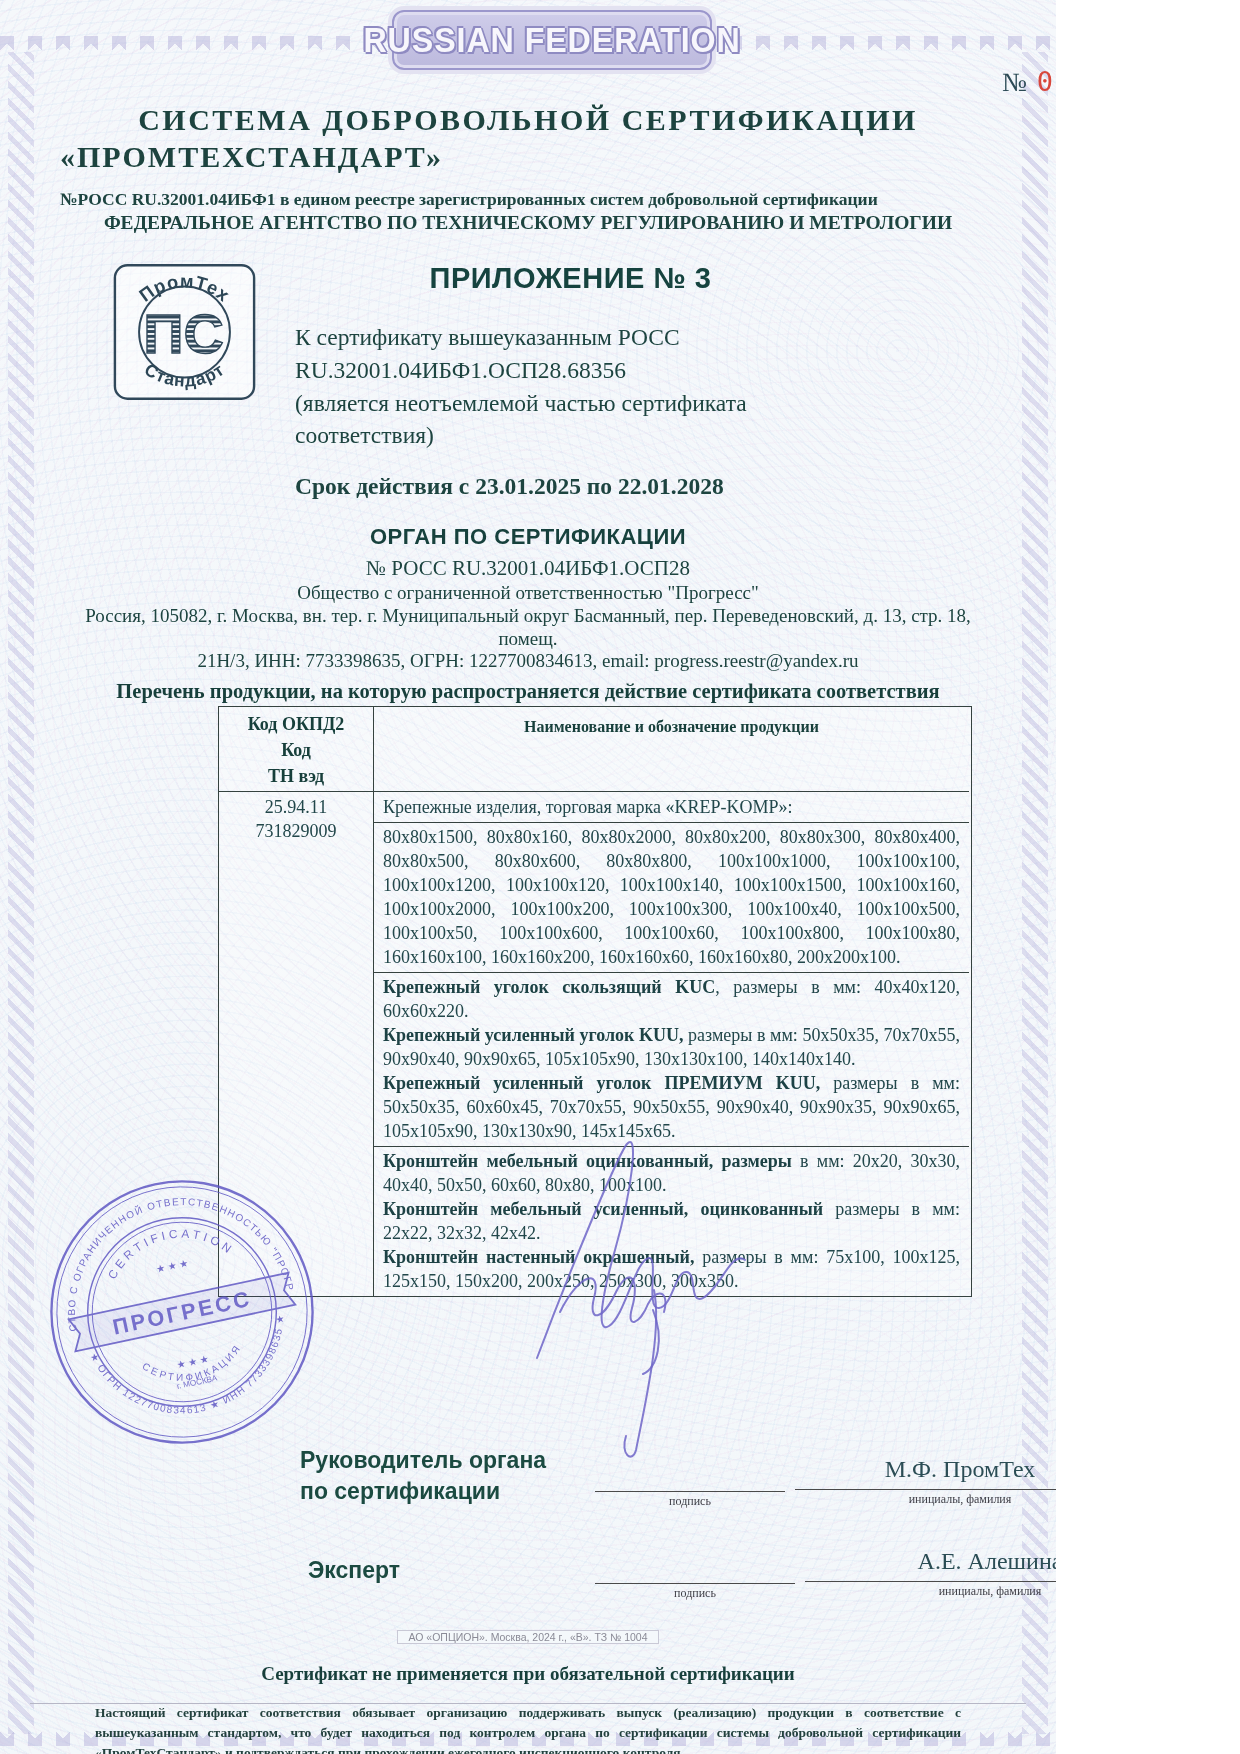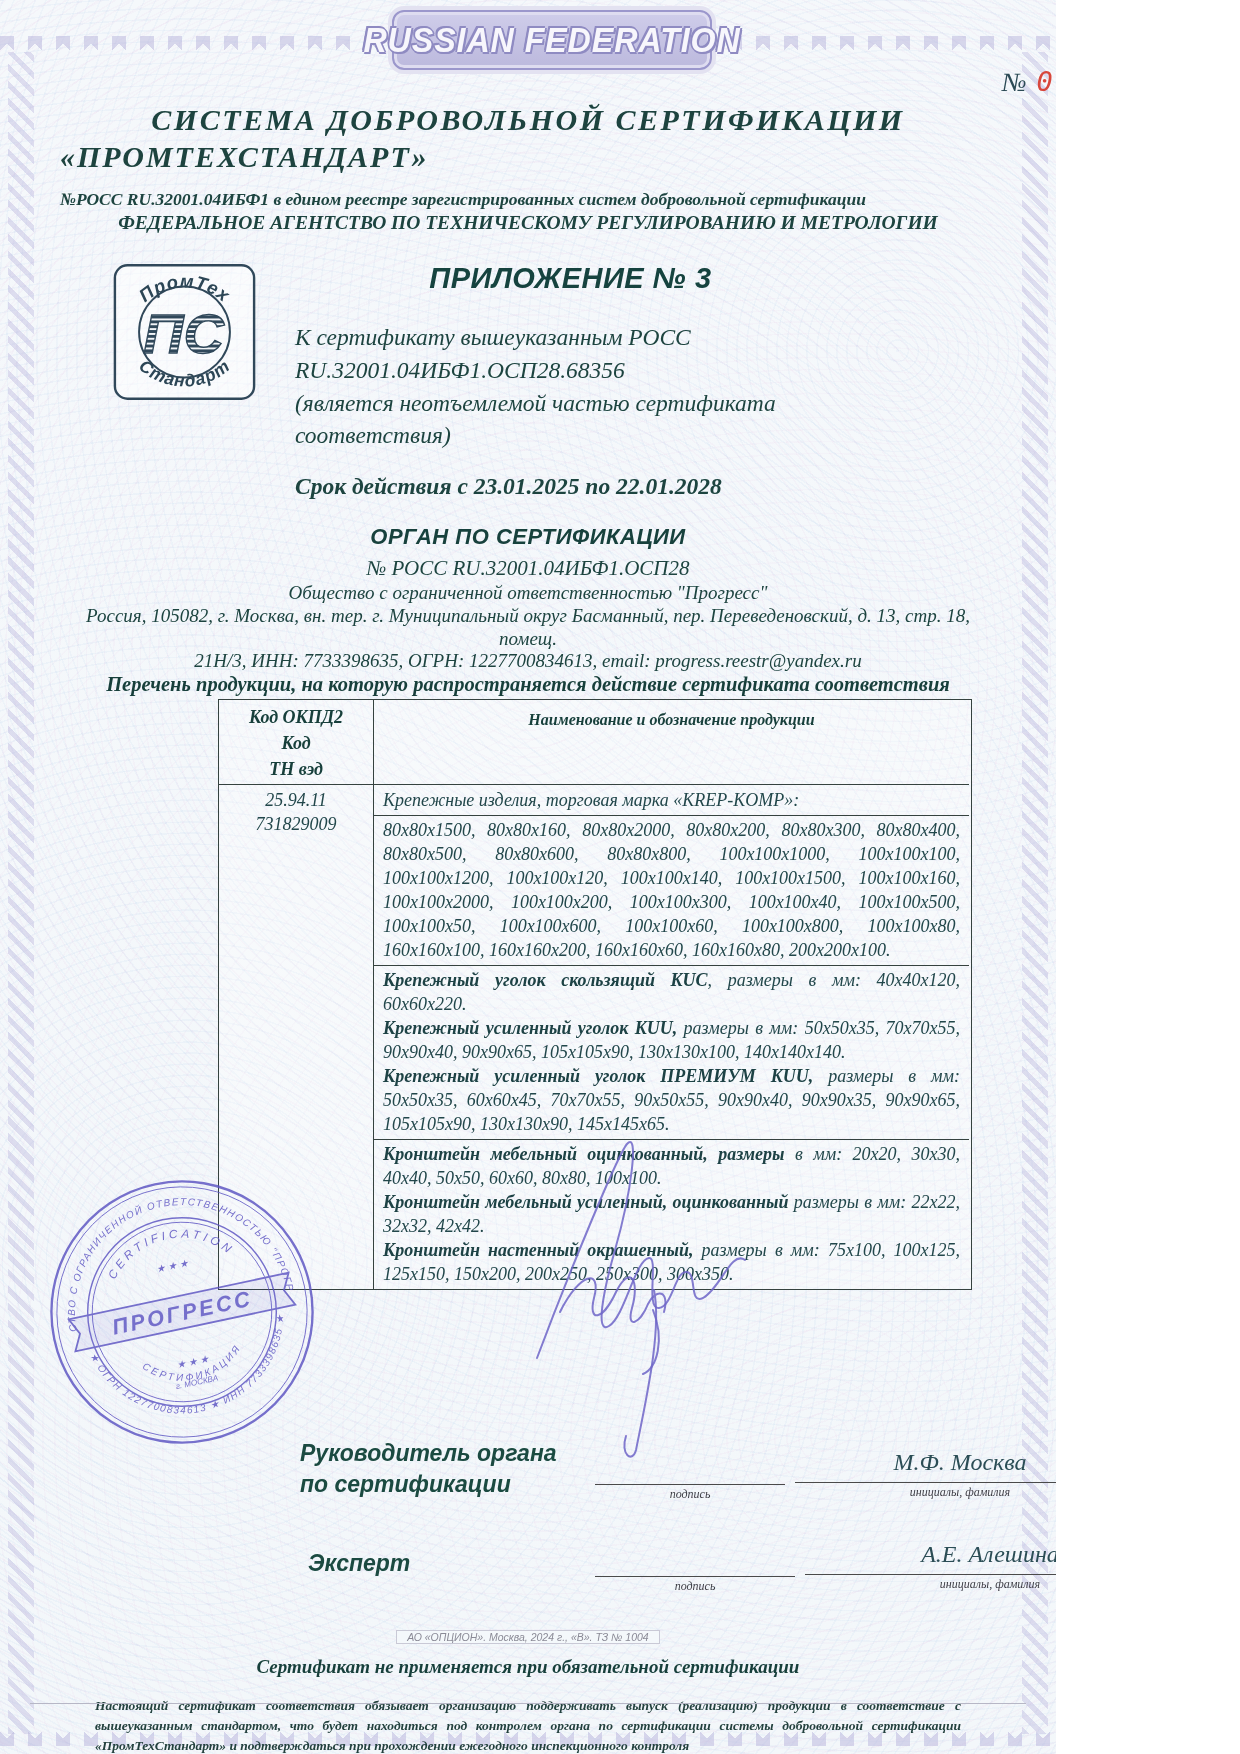--- a/index.html
+++ b/index.html
@@ -6,21 +6,20 @@
   .page {
     position:relative; width:1056px; height:1754px; overflow:hidden;
     background:
       repeating-radial-gradient(circle at 50% 38%, rgba(219,166,214,0.07) 0 1.5px, transparent 1.5px 9px),
       repeating-radial-gradient(circle at 18% 72%, rgba(140,180,225,0.08) 0 1.5px, transparent 1.5px 11px),
       repeating-radial-gradient(circle at 85% 20%, rgba(140,180,225,0.07) 0 1.5px, transparent 1.5px 10px),
       repeating-radial-gradient(circle at 78% 82%, rgba(219,166,214,0.06) 0 1.5px, transparent 1.5px 12px),
       linear-gradient(#f5f8fb,#f3f7fa);
     font-family:"Liberation Serif", serif;
     color:#1d4440;
-    font-style:italic;
   }
   .content { position:relative; margin:0 60px; padding-top:102px; z-index:2; }
 
   
   .chevron-h {
     position:absolute; left:0; right:0; height:28px; opacity:.5; z-index:1;
     background:
       linear-gradient(135deg, #b9b5dd 25%, transparent 26%) 0 0/28px 28px repeat-x,
       linear-gradient(45deg, transparent 74%, #b9b5dd 75%) 14px 0/28px 28px repeat-x;
   }
@@ -62,21 +61,21 @@
   .annex-right { flex:1; margin-left:38px; margin-right:150px; }
   .annex-title { text-align:center; font-family:"Liberation Sans", sans-serif; font-weight:bold; font-size:29px; color:#16433f; letter-spacing:.5px; }
   .cert-line1 { margin-top:26px; font-size:23.5px; line-height:33px; }
   .cert-line2 { font-size:23.5px; line-height:32px; }
   .validity { margin-top:22px; font-weight:bold; font-size:23.5px; }
 
   .org-heading { margin-top:24px; text-align:center; font-family:"Liberation Sans", sans-serif; font-weight:bold; font-size:22px; letter-spacing:.5px; color:#17413d; }
   .org-number { margin-top:5px; text-align:center; font-size:21px; line-height:26px; }
   .org-name { text-align:center; font-size:19px; line-height:24px; }
   .org-addr { text-align:center; font-size:19px; line-height:22.5px; }
-  .products-heading { margin-top:0; text-align:center; font-weight:bold; font-size:20.5px; color:#173f3b; }
+  .products-heading { margin-top:7px; text-align:center; font-weight:bold; font-size:20.5px; color:#173f3b; }
 
   
   .tbl { display:grid; grid-template-columns:155px 595px; width:752px; margin-left:158px; margin-top:3px;
          border:1.6px solid #35423f; font-size:18px; line-height:24px; color:#22474b; background:rgba(255,255,255,0.25); }
   .th1 { border-right:1.6px solid #35423f; border-bottom:1.6px solid #35423f; text-align:center; font-weight:bold; padding:4px 2px 2px; color:#173f3b; }
   .th1 div { line-height:26px; }
   .th2 { border-bottom:1.6px solid #35423f; text-align:center; font-weight:bold; font-size:16px; padding-top:8px; color:#173f3b; }
   .td1 { border-right:1.6px solid #35423f; text-align:center; padding-top:3px; }
   .td1 div { line-height:24px; }
   .grp { border-bottom:1.4px solid #35423f; padding:2px 9px 3px; }
@@ -206,21 +205,21 @@
     <div class="sig-area">
       <div class="role role1">
         <div>Руководитель органа</div>
         <div>по сертификации</div>
       </div>
       <div class="sign-block sb1">
         <div class="rule"></div>
         <div class="cap">подпись</div>
       </div>
       <div class="name-block nb1">
-        <div class="name">М.Ф. Москва</div>
+        <div class="name">М.Ф. ПромТех</div>
         <div class="rule"></div>
         <div class="cap">инициалы, фамилия</div>
       </div>
 
       <div class="role role2">Эксперт</div>
       <div class="sign-block sb2">
         <div class="rule"></div>
         <div class="cap">подпись</div>
       </div>
       <div class="name-block nb2">

